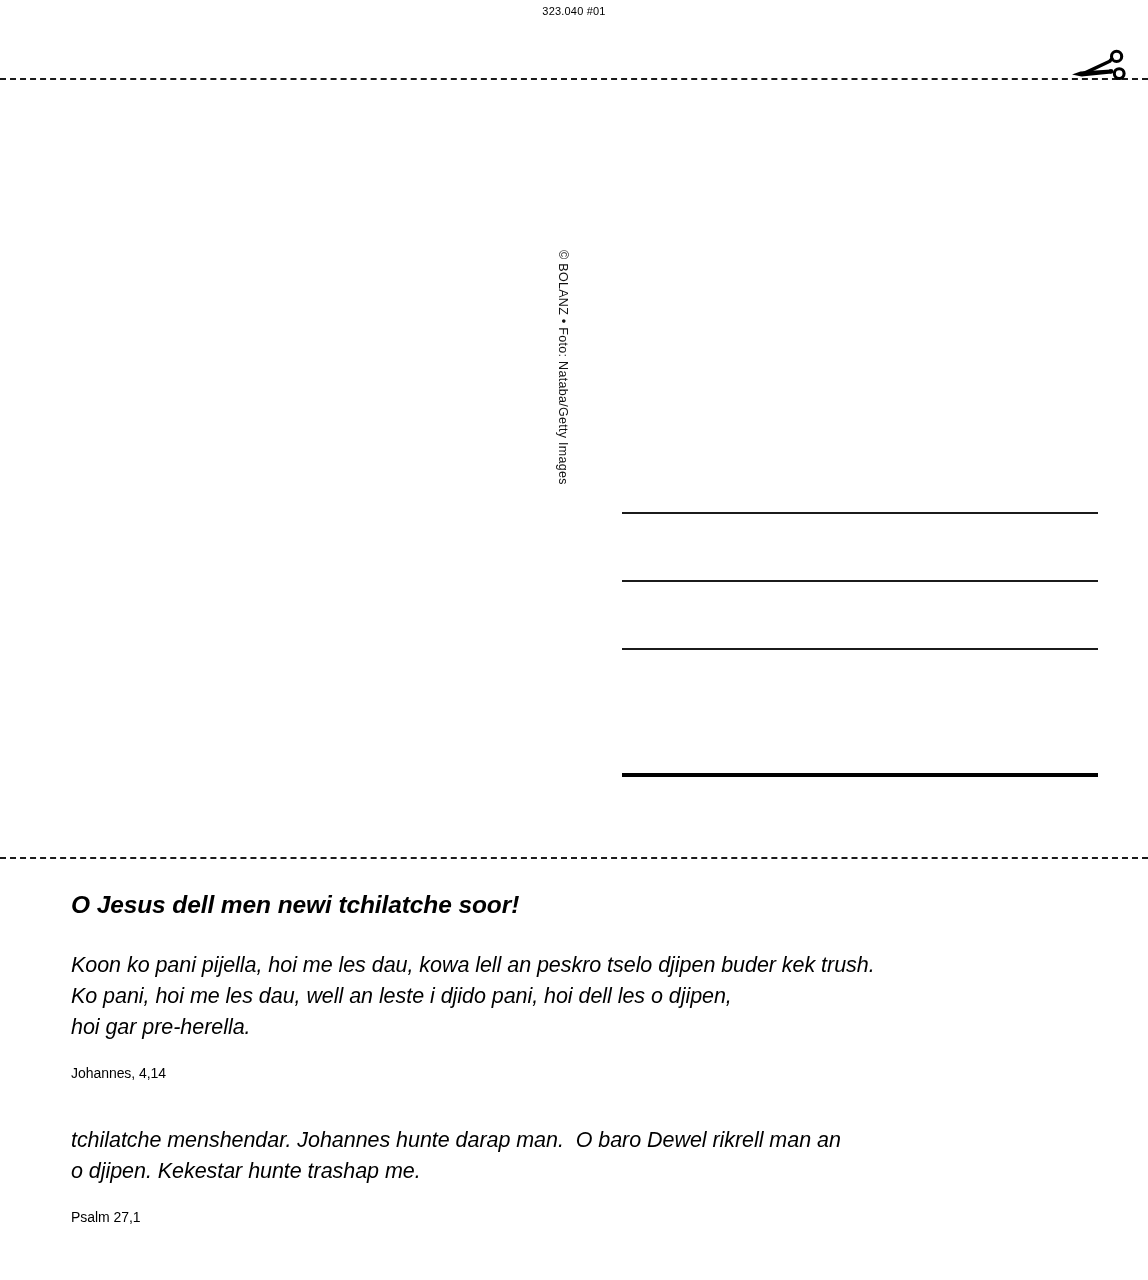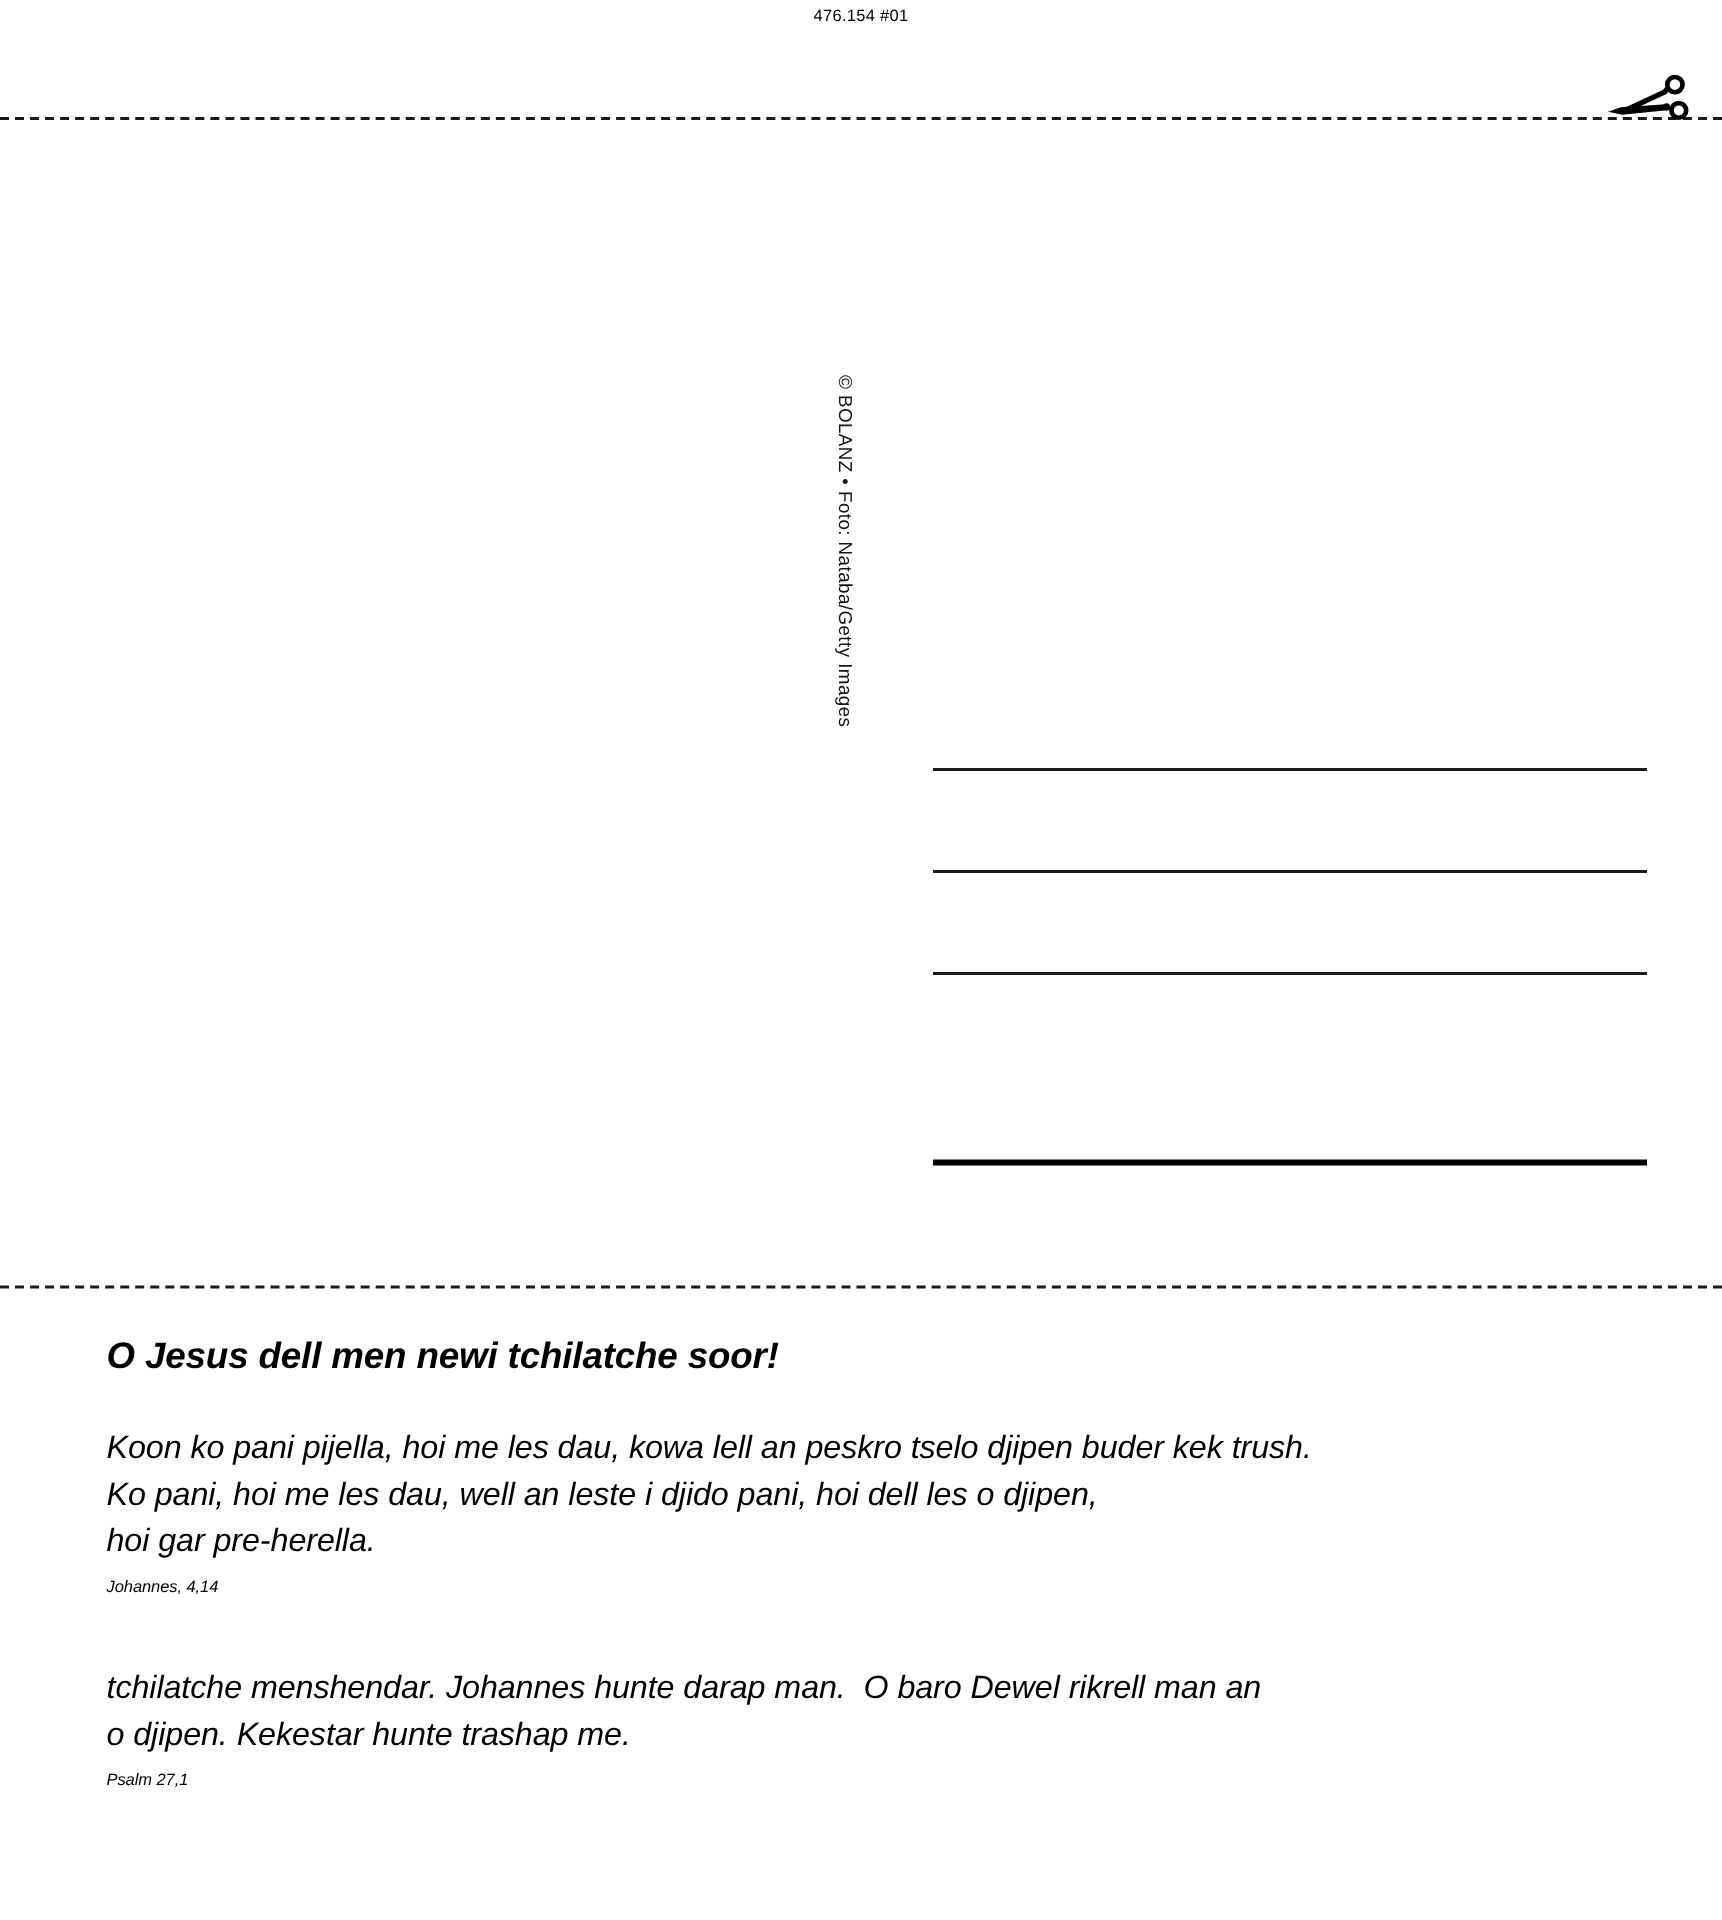--- a/index.html
+++ b/index.html
@@ -126,33 +126,32 @@
 
   .verse-line {
     font-size: 21.5px;
     font-style: italic;
     line-height: 31px;
     white-space: pre;
     letter-spacing: -0.05px;
   }
 
   .verse-ref {
-    font-size: 11px;
-    font-style: italic;
+    font-size: 14px;
     line-height: 22px;
-    margin-top: 4px;
+    margin-top: 19px;
     letter-spacing: -0.05px;
   }
 </style>
 </head>
 <body>
 
 <div class="page">
 
-  <div class="article-code">476.154 #01</div>
+  <div class="article-code">323.040 #01</div>
 
   <div class="cutline top"></div>
 
   <div class="scissors">
     <svg width="58" height="40" viewBox="0 0 58 40" xmlns="http://www.w3.org/2000/svg">
       <g fill="#000">
 
         <path d="M40.5 25.5 L10.5 27.5 L2 30.5 L11.5 32.5 L41.5 29.5 Z"></path>
 
         <path d="M9.5 29.5 L38.5 16.0 L41.8 12.2 L43.8 14.6 L41.0 18.6 L12.0 32.2 Z"></path>

